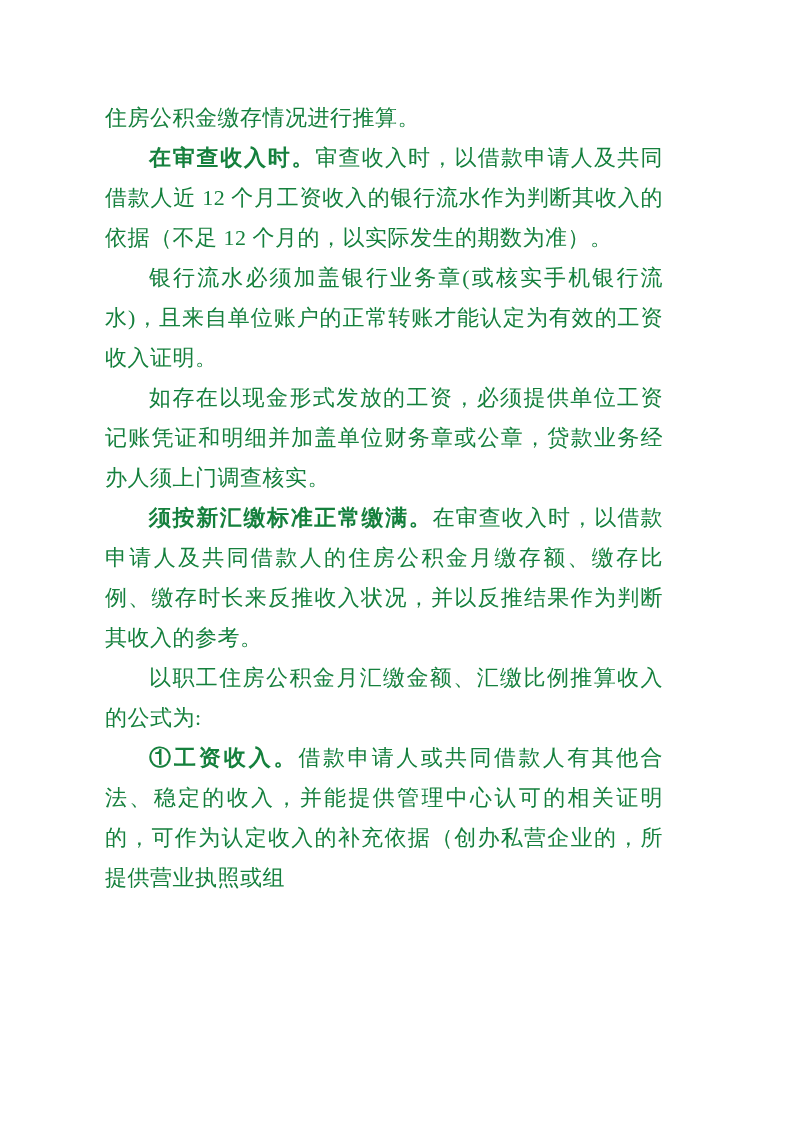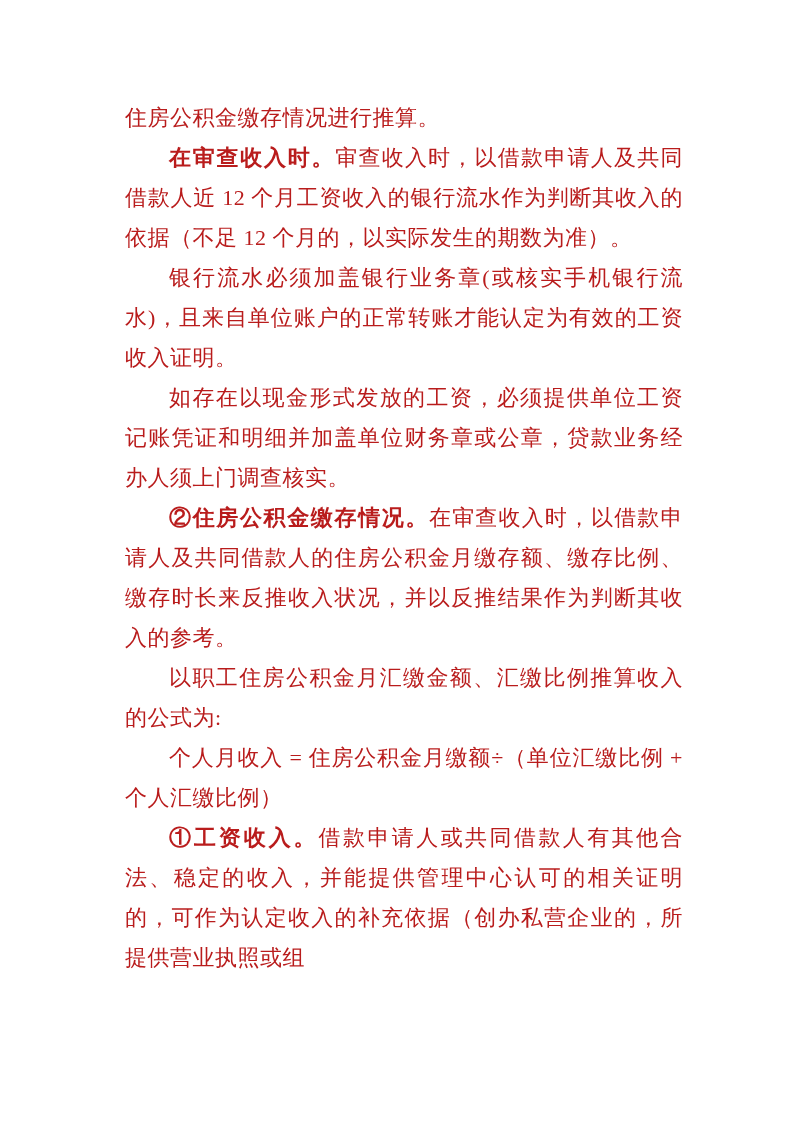--- a/index.html
+++ b/index.html
@@ -9,24 +9,24 @@
   }
   .page {
     position: relative;
     width: 794px;
     height: 1122px;
     background: #ffffff;
     overflow: hidden;
   }
   .doc-content {
     position: absolute;
-    left: 125px;
+    left: 105px;
     top: 98px;
     width: 558px;
-    color: #b91c1c;
+    color: #15803d;
     font-size: 22px;
     line-height: 40px;
     text-align: justify;
     text-justify: inter-character;
     letter-spacing: 0.5px;
   }
   .doc-content p {
     margin: 0;
   }
   .doc-content p.indent {
@@ -39,18 +39,17 @@
 </style>
 </head>
 <body>
 
 <div class="page">
   <div class="doc-content" id="doc-content">
       <p class=""><span>住房公积金缴存情况进行推算。</span></p>
       <p class="indent"><span class="para-lead">在审查收入时。</span><span>审查收入时，以借款申请人及共同借款人近 12 个月工资收入的银行流水作为判断其收入的依据（不足 12 个月的，以实际发生的期数为准）。</span></p>
       <p class="indent"><span>银行流水必须加盖银行业务章(或核实手机银行流水)，且来自单位账户的正常转账才能认定为有效的工资收入证明。</span></p>
       <p class="indent"><span>如存在以现金形式发放的工资，必须提供单位工资记账凭证和明细并加盖单位财务章或公章，贷款业务经办人须上门调查核实。</span></p>
-      <p class="indent"><span class="para-lead">②住房公积金缴存情况。</span><span>在审查收入时，以借款申请人及共同借款人的住房公积金月缴存额、缴存比例、缴存时长来反推收入状况，并以反推结果作为判断其收入的参考。</span></p>
+      <p class="indent"><span class="para-lead">须按新汇缴标准正常缴满。</span><span>在审查收入时，以借款申请人及共同借款人的住房公积金月缴存额、缴存比例、缴存时长来反推收入状况，并以反推结果作为判断其收入的参考。</span></p>
       <p class="indent"><span>以职工住房公积金月汇缴金额、汇缴比例推算收入的公式为:</span></p>
-      <p class="indent"><span>个人月收入 = 住房公积金月缴额÷（单位汇缴比例 + 个人汇缴比例）</span></p>
       <p class="indent"><span class="para-lead">①工资收入。</span><span>借款申请人或共同借款人有其他合法、稳定的收入，并能提供管理中心认可的相关证明的，可作为认定收入的补充依据（创办私营企业的，所提供营业执照或组</span></p>
     </div>
 </div>
 
 </body></html>

